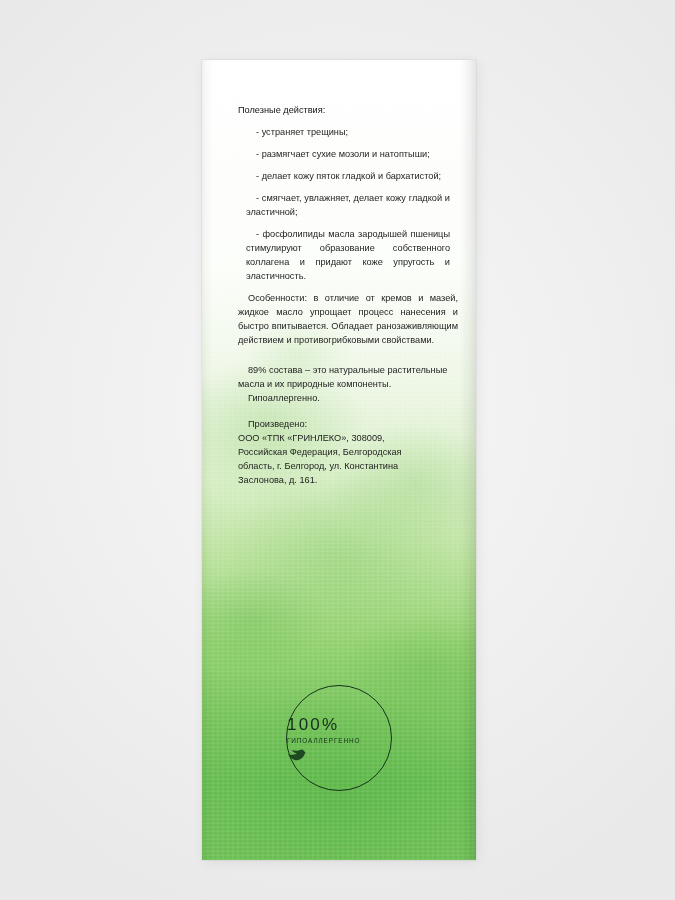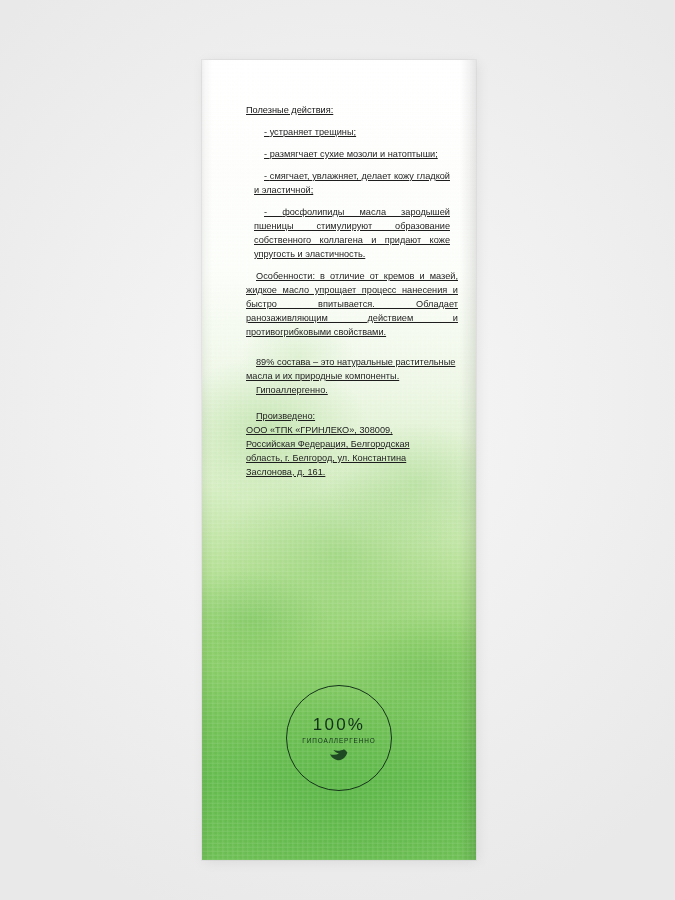--- a/index.html
+++ b/index.html
@@ -100,27 +100,26 @@
     left: 0;
     width: 10px;
     height: 100%;
     background: linear-gradient(to left, rgba(0,0,0,0) 0%, rgba(0,0,0,0.03) 70%, rgba(0,0,0,0.06) 100%);
     pointer-events: none;
   }
 
   
   .content {
     position: absolute;
-    left: 44px;
+    left: 36px;
     right: 18px;
     top: 44px;
     color: #1d1d1d;
     font-size: 9.2px;
     line-height: 1.52;
-    text-decoration: underline;
   }
 
   .section { margin-bottom: 0; }
 
   .heading {
     margin: 0 0 1px 0;
     font-size: 9.2px;
     font-weight: 400;
     color: #141414;
   }
@@ -165,21 +164,21 @@
     position: absolute;
     left: 50%;
     top: 625px;
     transform: translateX(-50%);
     width: 104px;
     height: 104px;
     border: 1.6px solid #14331a;
     border-radius: 50%;
     display: flex;
     flex-direction: column;
-    align-items: center;
+    align-items: flex-start;
     justify-content: center;
     color: #12301a;
     text-align: center;
   }
   .stamp .pct {
     font-size: 17px;
     letter-spacing: 2.2px;
     font-weight: 400;
     margin-bottom: 2px;
   }
@@ -217,20 +216,21 @@
     <div class="fold-left"></div>
     <div class="fold-right"></div>
 
     <div class="content">
 
       <div class="section">
         <p class="heading">Полезные действия:</p>
         <ul class="bullets">
           <li>устраняет трещины;</li>
           <li>размягчает сухие мозоли и натоптыши;</li>
+          <li>делает кожу пяток гладкой и бархатистой;</li>
           <li>смягчает, увлажняет, делает кожу гладкой и эластичной;</li>
           <li>фосфолипиды масла зародышей пшеницы стимулируют образование собственного коллагена и придают коже упругость и эластичность.</li>
         </ul>
       </div>
 
       <div class="section">
         <p class="para">Особенности: в отличие от кремов и мазей, жидкое масло упрощает процесс нанесения и быстро впитывается. Обладает ранозаживляющим действием и противогрибковыми свойствами.</p>
       </div>
 
       <div class="gap-md"></div>

